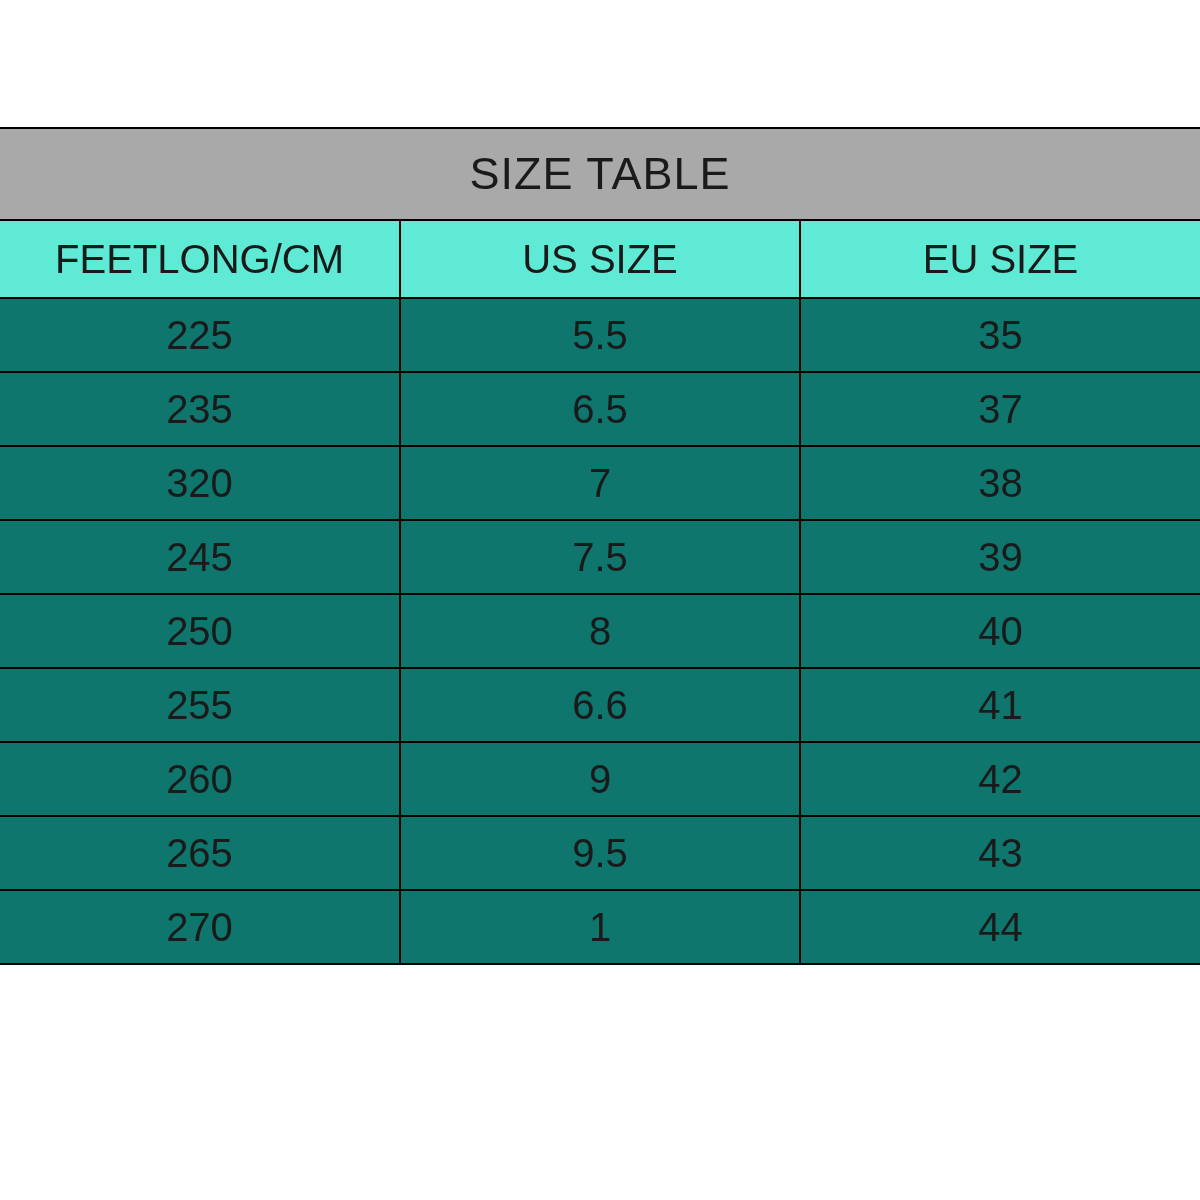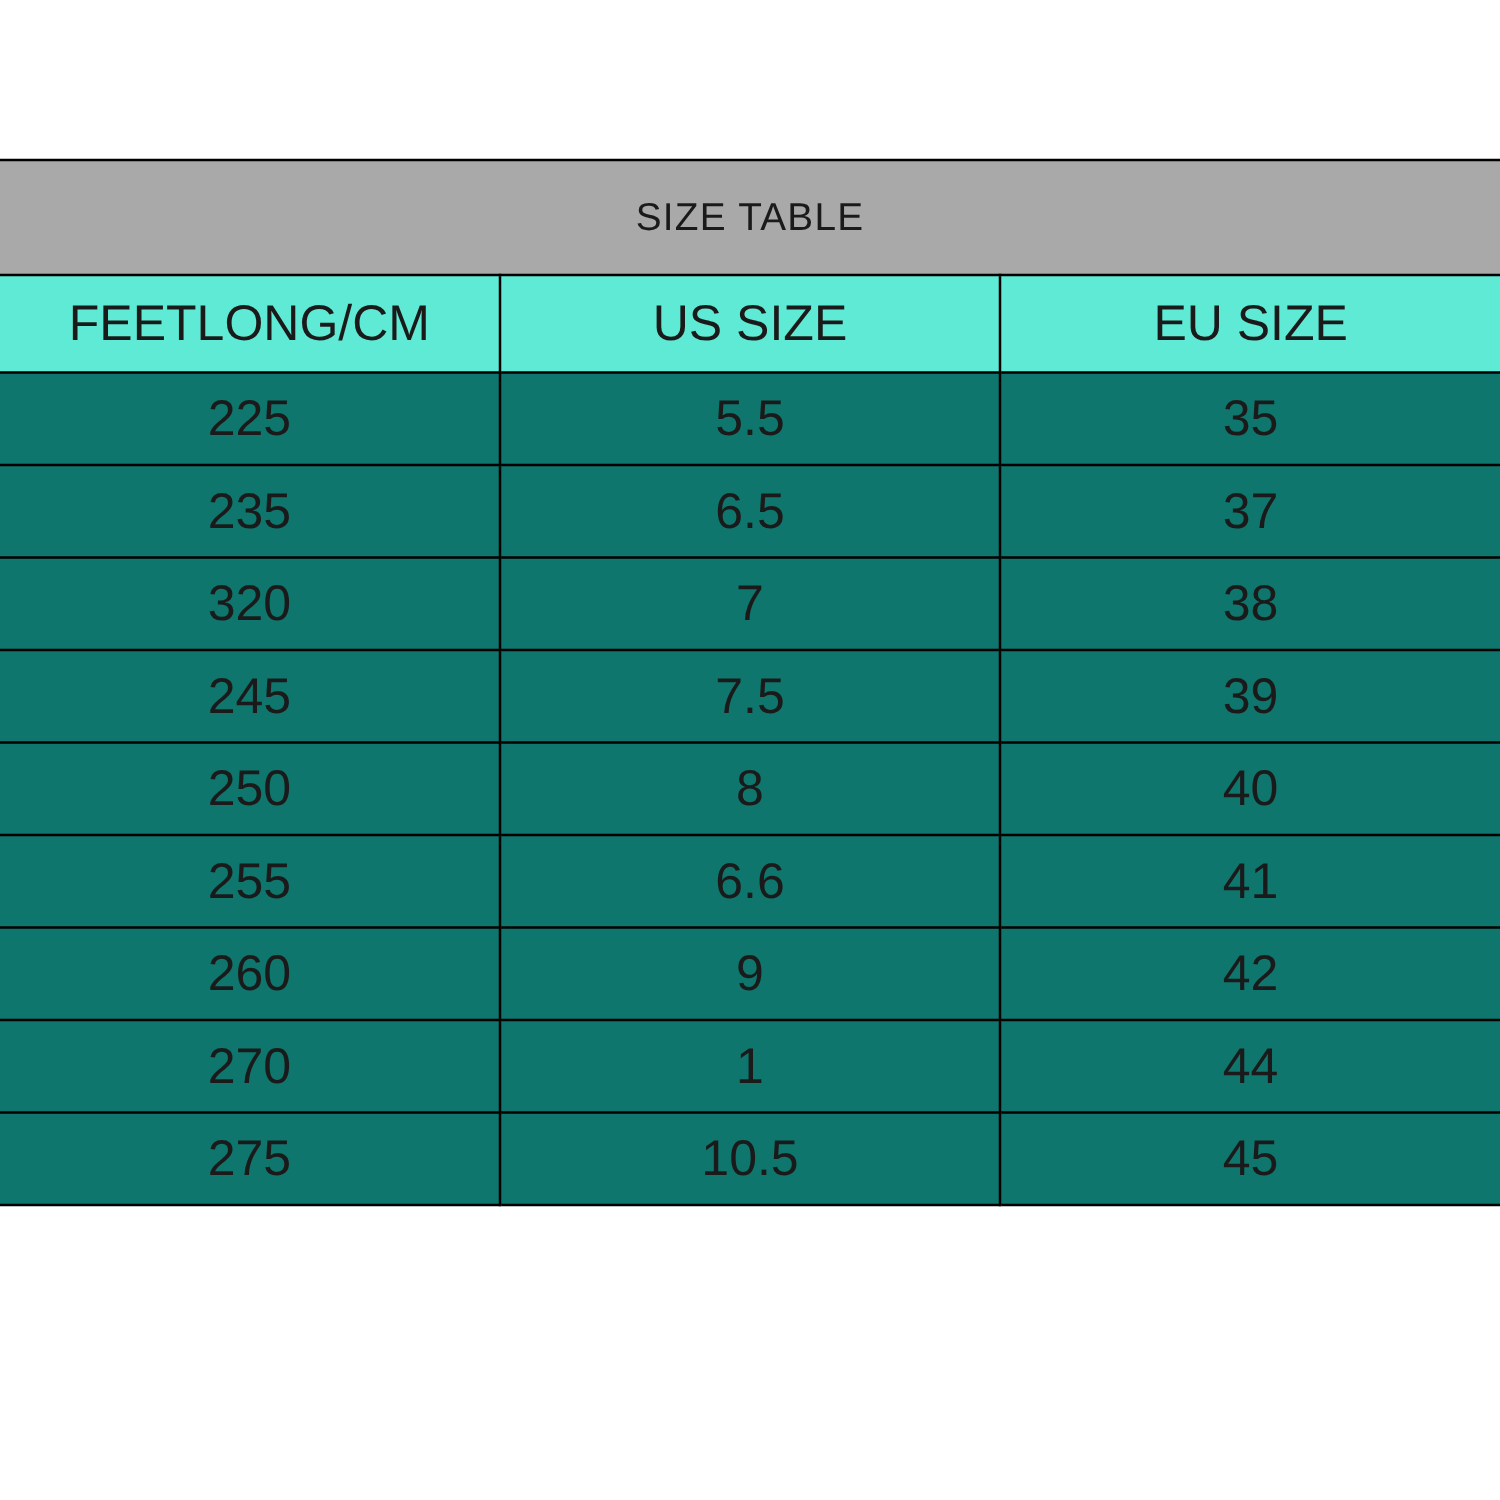--- a/index.html
+++ b/index.html
@@ -36,21 +36,21 @@
     font-family: "Liberation Sans", sans-serif;
     font-weight: 400;
   }
   
   table.size-table tr td:first-child { border-left: none; }
   table.size-table tr td:last-child { border-right: none; }
 
   td.title-cell {
     background: #a9a9a9;
     height: 88px;
-    font-size: 31px;
+    font-size: 45px;
     letter-spacing: 1px;
   }
   td.head-cell {
     background: #5eead4;
     height: 74px;
     font-size: 40px;
   }
   td.data-cell {
     background: #0f766e;
     height: 70px;
@@ -105,25 +105,25 @@
           <td class="data-cell col-1">255</td>
           <td class="data-cell col-2">6.6</td>
           <td class="data-cell col-3">41</td>
         </tr>
         <tr>
           <td class="data-cell col-1">260</td>
           <td class="data-cell col-2">9</td>
           <td class="data-cell col-3">42</td>
         </tr>
         <tr>
+          <td class="data-cell col-1">265</td>
+          <td class="data-cell col-2">9.5</td>
+          <td class="data-cell col-3">43</td>
+        </tr>
+        <tr>
           <td class="data-cell col-1">270</td>
           <td class="data-cell col-2">1</td>
           <td class="data-cell col-3">44</td>
-        </tr>
-        <tr>
-          <td class="data-cell col-1">275</td>
-          <td class="data-cell col-2">10.5</td>
-          <td class="data-cell col-3">45</td>
         </tr>
       </tbody>
     </table>
   </div>
 </div>
 
 </body></html>

